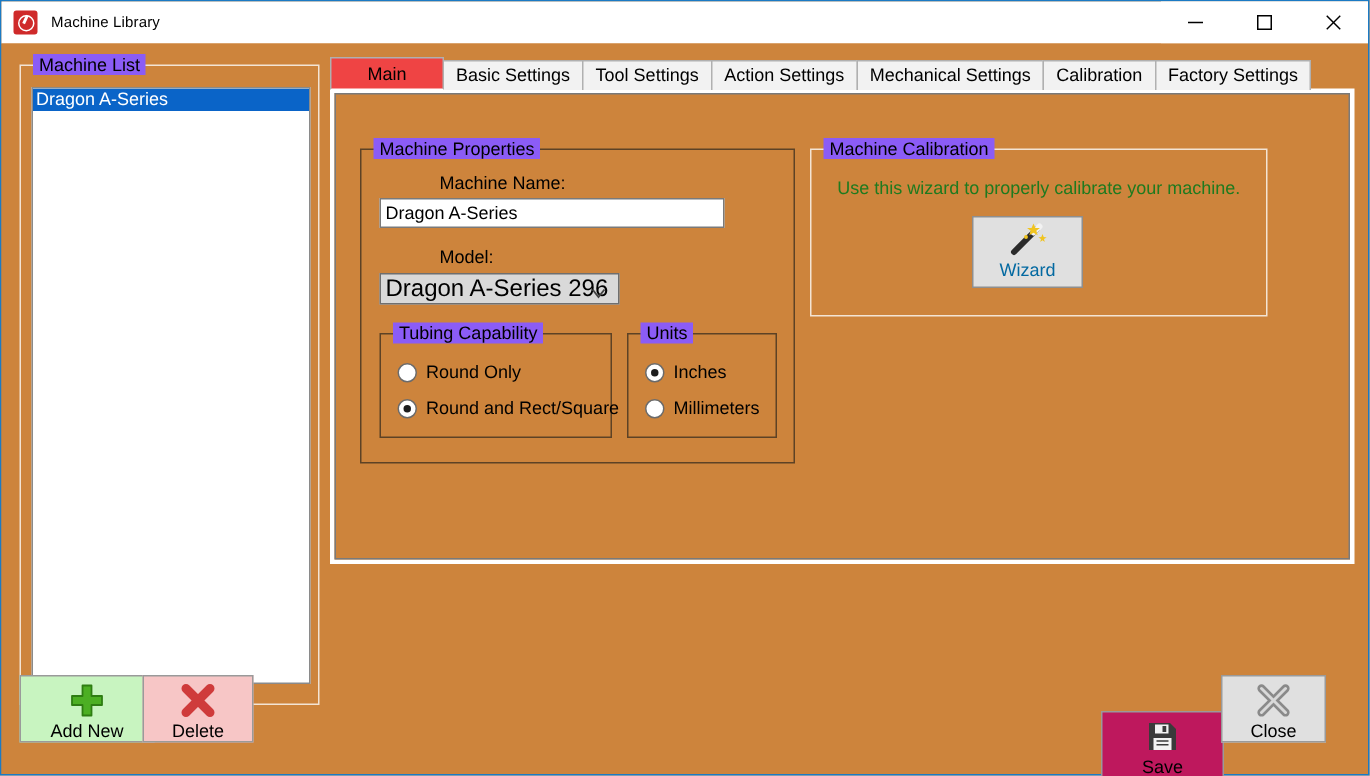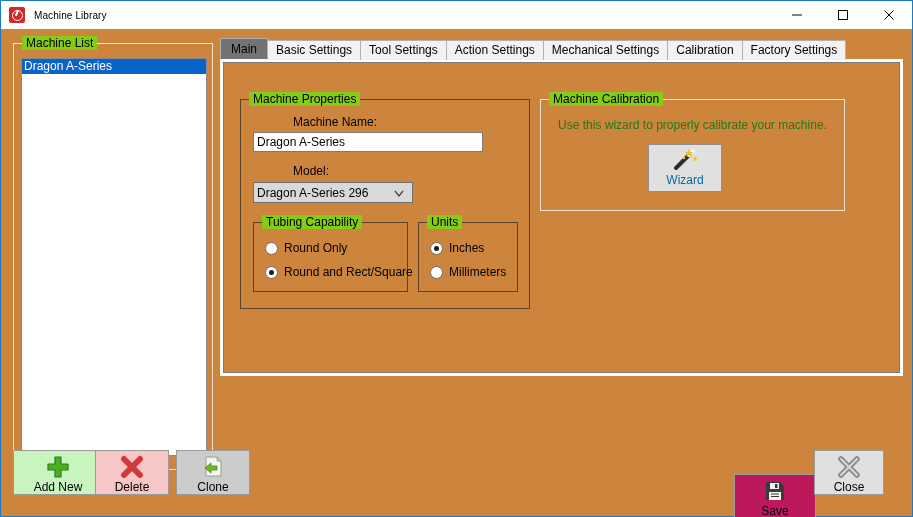--- a/index.html
+++ b/index.html
@@ -98,21 +98,21 @@
     position: absolute;
     box-sizing: border-box;
     border: 1px solid #f3e4d4;
     border-radius: 0;
   }
   .groupbox.dark { border-color: #5d4225; }
   .gb-title {
     position: absolute;
     top: -8px;
     left: 8px;
-    background: #84cc16;
+    background: #8b5cf6;
     padding: 0 4px;
     font-size: 12px;
     color: #000000;
     white-space: nowrap;
     line-height: 14px;
   }
 
   
   #machine-list-gb {
     left: 12px; top: 14px;
@@ -156,28 +156,28 @@
     padding: 0 8px;
     font-size: 12px;
     background: #f2f2f2;
     border: 1px solid #b0b0b0;
     border-bottom: none;
     margin-right: -1px;
     color: #000;
     white-space: nowrap;
   }
   .tab.active {
-    background: #737373;
+    background: #ef4444;
     height: 22px;
     line-height: 21px;
     border-color: #b0b0b0;
     border-bottom: 1px solid #ffffff;
     position: relative;
     z-index: 4;
-    padding: 0 10px;
+    padding: 0 24px;
   }
 
   
   #tabpage {
     position: absolute;
     left: 219px; top: 30px;
     width: 683px;
     height: 317px;
     box-sizing: border-box;
     background: #cd843c;
@@ -220,21 +220,21 @@
   }
   #model-label { left: 12px; top: 64px; }
   #model-select {
     position: absolute;
     left: 12px; top: 82px;
     width: 160px;
     height: 21px;
     box-sizing: border-box;
     background: #d9d9d9;
     border: 1px solid #6f6f6f;
-    font-size: 12px;
+    font-size: 16px;
     display: flex;
     align-items: center;
     padding: 0 3px;
     color: #000;
   }
   #model-select .arrow {
     position: absolute;
     right: 7px;
     top: 5px;
   }
@@ -477,30 +477,20 @@
     <div class="imgbutton" id="btn-delete">
       <span class="icon-slot">
         <svg width="24" height="24" viewBox="0 0 24 24">
           <line x1="4" y1="4" x2="20" y2="20" stroke="#cf3b3b" stroke-width="6" stroke-linecap="round"></line>
           <line x1="20" y1="4" x2="4" y2="20" stroke="#cf3b3b" stroke-width="6" stroke-linecap="round"></line>
         </svg>
       </span>
       <span class="btn-label">Delete</span>
     </div>
 
-    <div class="imgbutton" id="btn-clone">
-      <span class="icon-slot">
-        <svg width="24" height="24" viewBox="0 0 24 24">
-          <path d="M5,2 H16 L20,6 V21 H5 Z" fill="#f4f4f0" stroke="#9a9a94" stroke-width="1"></path>
-          <path d="M16,2 L20,6 H16 Z" fill="#cfcfc8" stroke="#9a9a94" stroke-width="0.8"></path>
-          <path d="M16,11 H10 V8 L4,13 L10,18 V15 H16 Z" fill="#6cb52d" stroke="#4a8a18" stroke-width="0.8" stroke-linejoin="round"></path>
-        </svg>
-      </span>
-      <span class="btn-label">Clone</span>
-    </div>
 
     <div class="imgbutton" id="btn-save">
       <span class="icon-slot">
         <svg width="22" height="22" viewBox="0 0 22 22">
           <path d="M2,2 H16 L20,6 V20 H2 Z" fill="#3a3a3a"></path>
           <rect x="6" y="3" width="9" height="6" fill="#f2f2f2"></rect>
           <rect x="11" y="4" width="2.5" height="4" fill="#3a3a3a"></rect>
           <rect x="5" y="12" width="12" height="8" fill="#f2f2f2"></rect>
           <line x1="7" y1="14" x2="15" y2="14" stroke="#3a3a3a" stroke-width="1"></line>
           <line x1="7" y1="16.5" x2="15" y2="16.5" stroke="#3a3a3a" stroke-width="1"></line>

